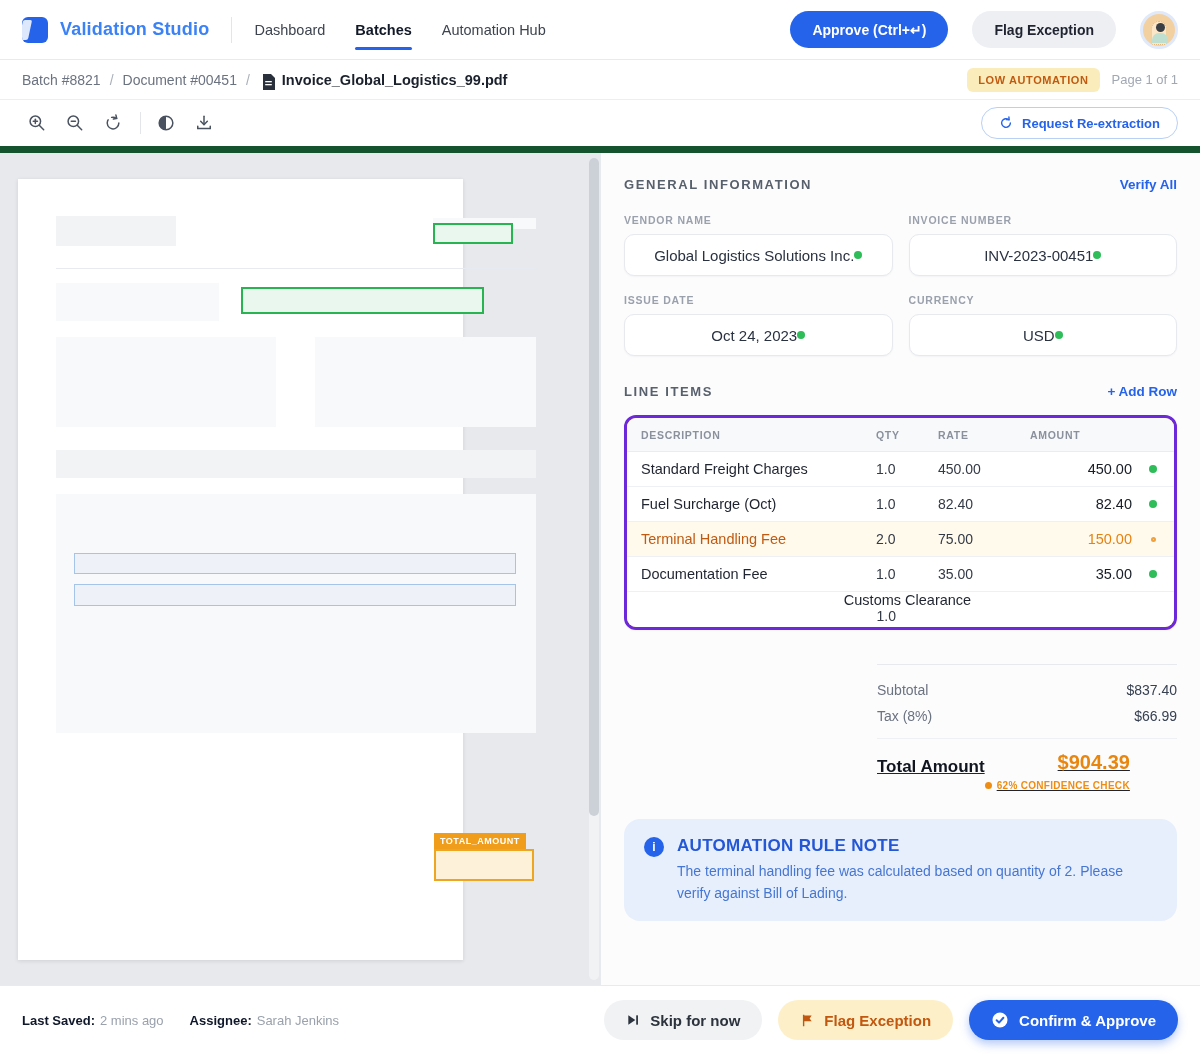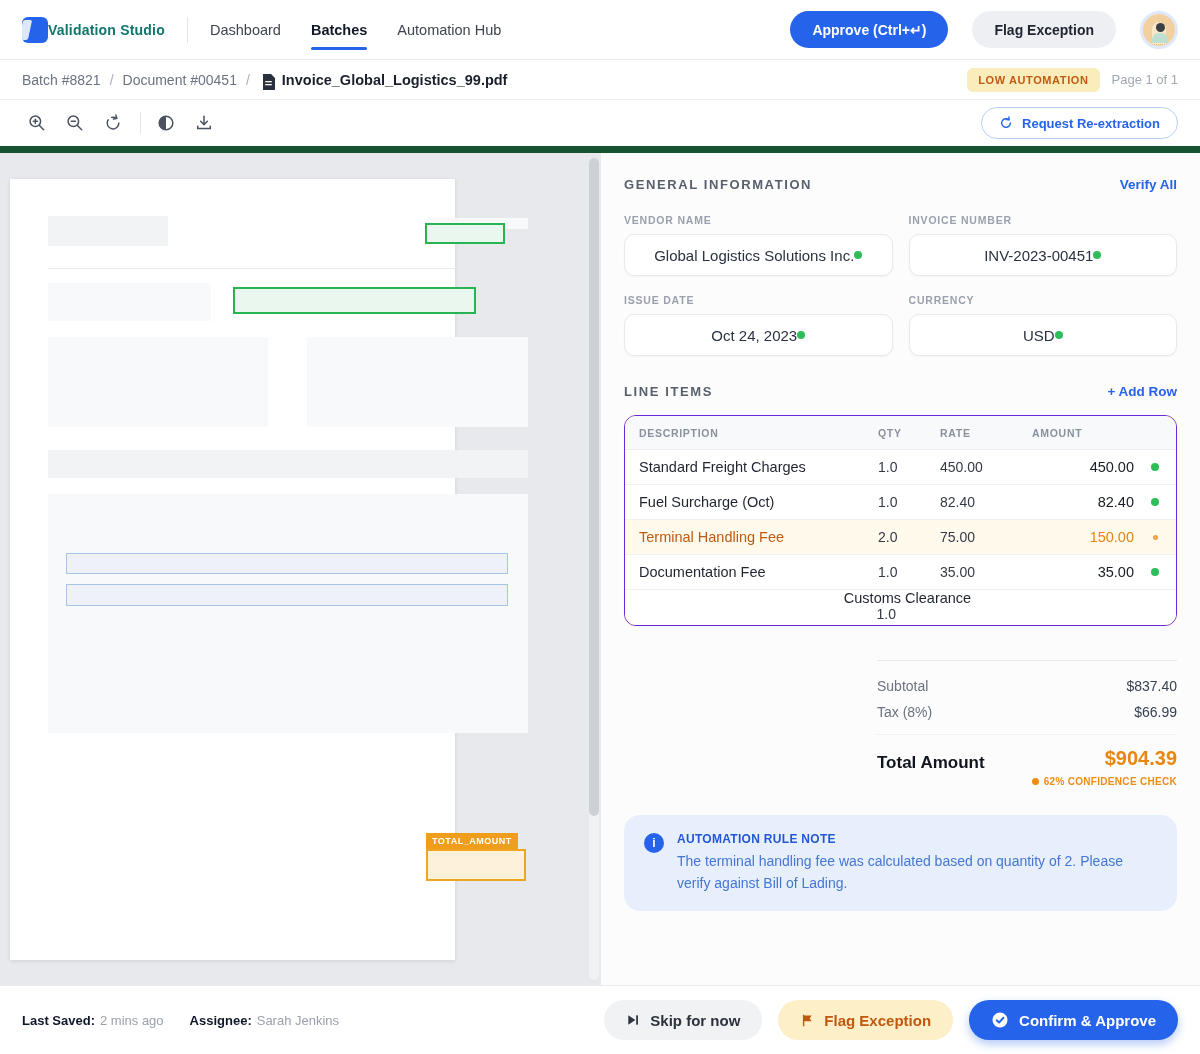--- a/index.html
+++ b/index.html
@@ -4,21 +4,21 @@
 <style>
   * { margin:0; padding:0; box-sizing:border-box; }
   html,body { width:1200px; height:1054px; }
   body { font-family:"Liberation Sans", sans-serif; background:#fff; position:relative; color:#1f2430; overflow:hidden; }
 
   
   .app-header { position:absolute; top:0; left:0; width:1200px; height:60px; background:#fff;
     border-bottom:1px solid #e8eaee; display:flex; align-items:center; padding:0 22px; }
   .logo { width:26px; height:26px; background:#2563eb; border-radius:6px; position:relative; overflow:hidden; flex:0 0 auto; }
   .logo::after { content:""; position:absolute; left:3px; top:3px; width:9px; height:20px; background:rgba(255,255,255,0.85); transform:skewX(-12deg) translateX(-4px); border-radius:2px; }
-  .app-title { font-size:14px; font-weight:700; letter-spacing:0.2px; color:#0f766e; }
+  .app-title { font-size:18px; font-weight:700; margin-left:12px; letter-spacing:0.2px; color:#3b82f6; }
   .header-divider { width:1px; height:26px; background:#e2e5ea; margin:0 22px; }
   .nav { display:flex; align-items:center; gap:30px; }
   .nav-item { font-size:14.5px; color:#3d444f; cursor:pointer; padding:6px 0; position:relative; }
   .nav-item.active { font-weight:700; color:#111827; }
   .nav-item.active::after { content:""; position:absolute; left:0; right:0; bottom:-6px; height:2.5px; background:#2563eb; border-radius:2px; }
   .header-right { margin-left:auto; display:flex; align-items:center; gap:24px; }
   .btn-approve-top { background:#2563eb; color:#fff; font-weight:700; font-size:14px; border:none;
     height:37px; padding:0 22px; border-radius:19px; font-family:inherit; cursor:pointer; }
   .btn-flag-top { background:#edeff3; color:#1f2430; font-weight:700; font-size:14px; border:none;
     height:37px; padding:0 22px; border-radius:19px; font-family:inherit; cursor:pointer; }
@@ -43,21 +43,21 @@
   .toolbar { position:absolute; top:100px; left:0; width:1200px; height:53px; background:#fff;
     border-bottom:7px solid #14532d; display:flex; align-items:center; padding:0 22px; }
   .tool-btn { width:30px; height:30px; display:flex; align-items:center; justify-content:center; cursor:pointer; margin-right:8px; border-radius:6px; }
   .tool-divider { width:1px; height:22px; background:#e2e5ea; margin:0 10px 0 4px; }
   .btn-reextract { margin-left:auto; display:flex; align-items:center; gap:9px; height:32px; padding:0 17px;
     border:1.5px solid #b9d0f6; border-radius:16px; background:#fff; color:#2563eb; font-weight:700; font-size:13px;
     font-family:inherit; cursor:pointer; }
 
   
   .doc-viewer { position:absolute; top:153px; left:0; width:600px; height:832px; background:#e8e9ec; overflow:hidden; }
-  .doc-page { position:absolute; left:10px; top:26px; width:445px; height:781px; background:#fff;
+  .doc-page { position:absolute; left:18px; top:26px; width:445px; height:781px; background:#fff;
     box-shadow:0 1px 4px rgba(20,30,50,0.12);padding-left:43px; }
   .ph { position:absolute; background:#f1f3f5; }
   .ph.light { background:#f7f9fb; }
   .hl-green { position:absolute; border:2px solid #28b450; background:#e9f7ee; }
   .hl-blue { position:absolute; border:1px solid #a6c3e8; background:#eef2f8; }
   .doc-rule { position:absolute; height:1px; background:#e7eaf0; }
   .tag-total { position:absolute; background:#f09d1c; color:#fff; font-size:9px; font-weight:700;
     letter-spacing:0.5px; padding:3px 6px; }
   .hl-orange { position:absolute; border:2px solid #eda522; background:#fdf2d9; }
   .viewer-scrollbar { position:absolute; right:1px; top:5px; bottom:5px; width:10px; background:#f1f2f4; border-radius:5px; }
@@ -71,52 +71,52 @@
 
   .fields-grid { display:grid; grid-template-columns:1fr 1fr; column-gap:16px; row-gap:18px; margin-top:22px; }
   .field-label { font-size:10.5px; font-weight:600; color:#9aa1ac; letter-spacing:0.8px; margin-bottom:8px; }
   .field-box { background:#fff; border:1px solid #e6e9ee; border-radius:10px; height:42px; display:flex;
     align-items:center; justify-content:center; padding:0 14px; box-shadow:0 1px 2px rgba(16,24,40,0.04); cursor:text; }
   .field-value { font-size:15px; color:#2a3140; }
   .dot { width:8px; height:8px; border-radius:50%; background:#2ebd59; flex:0 0 auto; }
   .dot.warn { width:5px; height:5px; background:#fbe0ae; border:2.5px solid #f0a03c; }
 
   .line-items-head { margin-top:28px; }
-  .table-card { margin-top:16px; background:#fde047; border:1px solid #6d28d9; border-radius:12px; overflow:hidden;
+  .table-card { margin-top:16px; background:#fde047; border:3px solid #6d28d9; border-radius:12px; overflow:hidden;
     box-shadow:0 1px 2px rgba(16,24,40,0.04); }
   .t-row { display:flex; align-items:center; height:35px; padding:0 0 0 14px; border-bottom:1px solid #eef0f3; background:#fff; }
   .t-row:last-child { border-bottom:none;flex-direction:column; }
   .t-head { background:#f7f9fb; height:34px; border-bottom:1px solid #e9ecf0; }
   .c-desc { flex:1; font-size:14.5px; color:#1f2430; }
   .c-qty  { width:62px; font-size:14px; color:#333a46; }
   .c-rate { width:92px; font-size:14px; color:#333a46; }
   .c-amt  { width:102px; font-size:14.5px; color:#171c26; text-align:right; font-weight:400; }
   .c-dot  { width:42px; display:flex; justify-content:center; }
   .t-head .hc { font-size:10.5px; font-weight:700; color:#8a919d; letter-spacing:0.7px; }
   .t-row.warning { background:#fffaec; }
   .t-row.warning .c-desc { color:#c05a11; }
   .t-row.warning .c-amt { color:#e8820f; }
 
   .totals { width:300px; margin-left:auto; margin-top:34px; border-top:1px solid #e6e9ee; padding-top:17px; }
   .tot-row { display:flex; justify-content:space-between; margin-bottom:10px; }
   .tot-label { font-size:14px; color:#6b7280; }
   .tot-value { font-size:14px; color:#374151; }
   .tot-divider { height:1px; background:#eef0f3; margin:14px 0 12px; }
-  .grand { display:flex; justify-content:space-between; align-items:flex-start; }
+  .grand { display:flex; align-items:flex-start;text-decoration:underline; }
   .grand-label { font-size:17px; font-weight:700; color:#10151f; margin-top:6px; }
   .grand-right { text-align:right; }
   .grand-value { font-size:20px; font-weight:700; color:#e8860f; }
   .conf-line { margin-top:6px; font-size:10px; font-weight:700; color:#ef8d12; letter-spacing:0.3px;
     display:flex; align-items:center; gap:5px; justify-content:flex-end; }
   .conf-dot { width:7px; height:7px; border-radius:50%; background:#ef8d12; }
 
   .note-box { margin-top:28px; background:#e7effc; border-radius:16px; padding:17px 20px; display:flex; gap:13px; }
   .info-icon { width:20px; height:20px; border-radius:50%; background:#2563eb; color:#fff; font-size:12px;
     font-weight:700; display:flex; align-items:center; justify-content:center; flex:0 0 auto; margin-top:1px; }
-  .note-title { font-size:12px; font-weight:700; color:#2457d6; letter-spacing:0.3px; margin-bottom:5px; }
+  .note-title { font-size:17px; font-weight:700; color:#2457d6; letter-spacing:0.3px; margin-bottom:5px; }
   .note-body { font-size:14px; color:#4576d4; line-height:1.55; max-width:505px; }
 
   
   .app-footer { position:absolute; top:985px; left:0; width:1200px; height:69px; background:#fff;
     border-top:1px solid #e8eaee; display:flex; align-items:center; padding:0 22px; }
   .meta { font-size:13px; color:#9aa1ac; margin-right:26px; }
   .meta b { color:#0f172a; font-weight:700; margin-right:5px; }
   .footer-btns { margin-left:auto; display:flex; align-items:center; gap:16px; }
   .btn-skip { display:flex; align-items:center; gap:10px; height:40px; padding:0 22px; border:none; border-radius:20px;
     background:#f1f2f4; color:#2c333d; font-weight:700; font-size:15px; font-family:inherit; cursor:pointer; }

